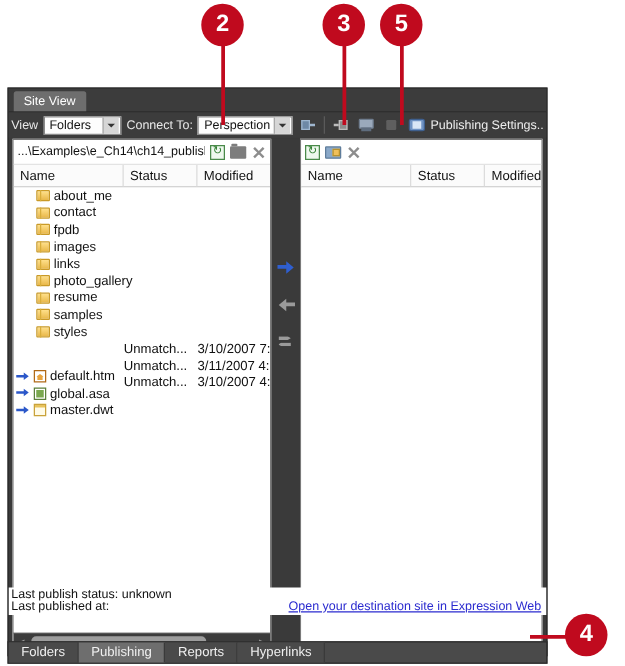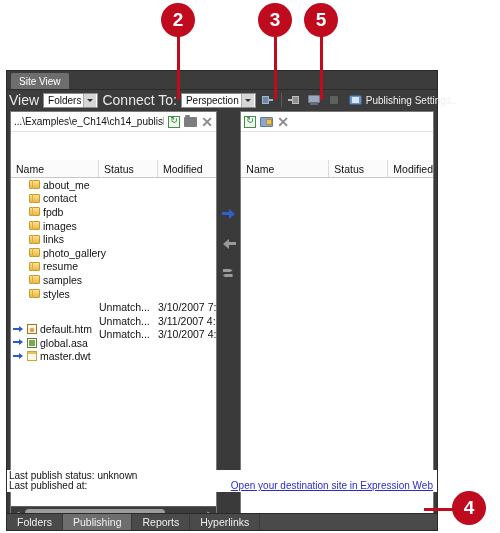--- a/index.html
+++ b/index.html
@@ -43,21 +43,21 @@
     background:#6e6e6e;color:#ffffff;font-size:10px;
     padding:1px 8px 0 8px;box-sizing:border-box;
     border-top-left-radius:2px;border-top-right-radius:2px;
     line-height:15px;
   }
   
   .viewbar{
     height:20px;background:#3c3c3c;display:flex;align-items:center;
     padding:0 2px;color:#e8e8e8;font-size:10px;gap:4px;position:relative;
   }
-  .lbl{color:#e9e9e9;font-size:14px;white-space:nowrap;}
+  .lbl{color:#e9e9e9;font-size:10px;white-space:nowrap;}
   .combo{
     background:#fdfdfd;border:1px solid #8b8b8b;height:15px;
     display:flex;align-items:center;justify-content:space-between;
     font-size:10px;color:#111;padding:0 0 0 4px;box-sizing:border-box;
   }
   .combo .val{overflow:hidden;white-space:nowrap;}
   .combo .arrow{
     width:12px;height:13px;background:#d6d6d6;border-left:1px solid #a9a9a9;
     display:flex;align-items:center;justify-content:center;flex:0 0 12px;
     margin:0 1px 0 2px;
@@ -95,21 +95,21 @@
   .pathrow{
     height:19px;display:flex;align-items:center;gap:4px;
     background:#ffffff;padding:0 3px;font-size:10px;color:#111;
     border-bottom:1px solid #e3e3e3;
   }
   .pathtxt{flex:1;white-space:nowrap;overflow:hidden;}
   .hdrrow{
     height:17px;display:flex;align-items:center;
     background:#fbfbfb;
     border-bottom:1px solid #c8c8c8;
-    font-size:10.5px;color:#111;margin-top:28px;
+    font-size:10.5px;color:#111;
   }
   .hdrrow .c{padding-left:5px;box-sizing:border-box;
     border-right:1px solid #dcdcdc;height:100%;display:flex;align-items:center;}
   .c-name{width:88px;}
   .c-status{width:59px;}
   .c-mod{flex:1;border-right:none !important;}
   .listbody{flex:1;overflow:hidden;background:#fff;position:relative;}
   .row{height:13.6px;display:flex;align-items:center;font-size:10.5px;color:#111;}
   .row .cell-name{width:88px;display:flex;align-items:center;gap:3px;box-sizing:border-box;}
   .row .cell-status{width:59px;}

